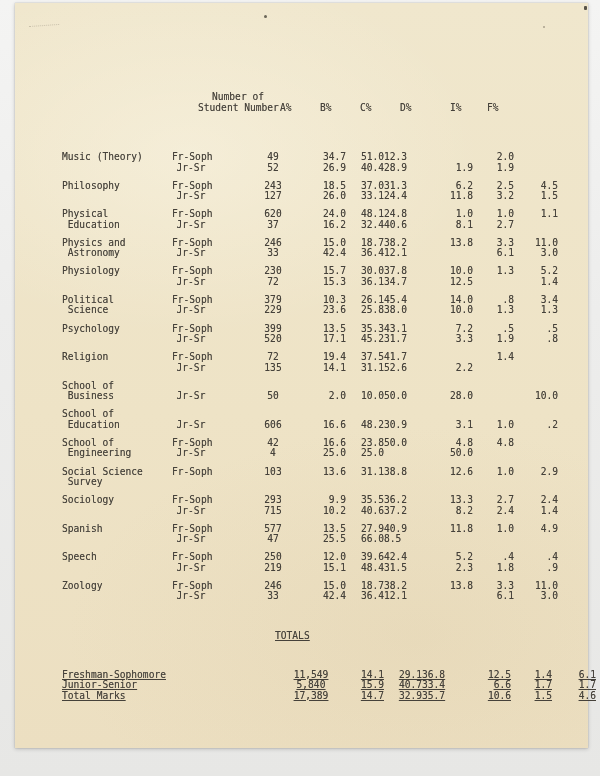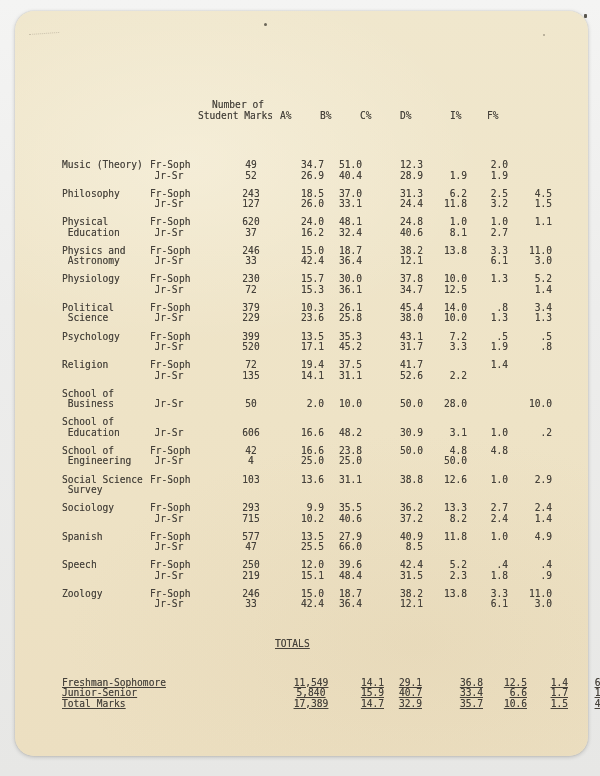--- a/index.html
+++ b/index.html
@@ -5,28 +5,27 @@
   * { margin: 0; padding: 0; box-sizing: border-box; }
   html, body { width: 600px; height: 776px; }
   body {
     background: linear-gradient(180deg, #f4f4f3 0%, #ededec 40%, #e7e7e5 100%);
     font-family: "DejaVu Sans Mono", monospace;
     position: relative;
     overflow: hidden;
   }
   .paper {
     position: absolute;
-    left: 15px; top: 11px;
+    left: 15px; top: 3px;
     width: 573px; height: 745px;
     background:
       radial-gradient(ellipse 420px 260px at 30% 20%, rgba(255,252,240,0.35), rgba(255,252,240,0) 70%),
       radial-gradient(ellipse 500px 300px at 70% 85%, rgba(210,190,150,0.18), rgba(210,190,150,0) 70%),
       linear-gradient(180deg, #f0e7cd 0%, #eee3c6 55%, #ecdfc1 100%);
     box-shadow: 0 1px 4px rgba(0,0,0,0.20), 0 0 1px rgba(0,0,0,0.25);
-    border-radius: 19px;
   }
   .ink {
     color: #45413a;
     text-shadow: 0 0 0.6px rgba(69,65,58,0.55);
     font-size: 9.6px;
     line-height: 10.5px;
     white-space: pre;
   }
   .abs { position: absolute; }
 
@@ -42,26 +41,26 @@
   .col-hd-5 { left: 472px; top: 100px; }
 
   .table-body {
     position: absolute;
     left: 47px; top: 128px;
     width: 452px;
   }
   .dept-block { margin-bottom: 7.6px; }
   .line { display: flex; }
   .cell { flex: 0 0 auto; white-space: pre; }
-  .c-label { width: 88px; text-align: left; }
+  .c-label { width: 110px; text-align: left; }
   .c-level { width: 38px;  text-align: center; }
   .c-n     { width: 38px;  text-align: center; margin-left: 44px; }
   .c-a     { width: 54px;  text-align: right; }
   .c-b     { width: 38px;  text-align: right; }
-  .c-c     { width: 45px;  text-align: right; margin-left: 16px; }
+  .c-c     { width: 45px;  text-align: left; }
   .c-d     { width: 44px;  text-align: right; }
   .c-i     { width: 41px;  text-align: right; }
   .c-f     { width: 44px;  text-align: right; padding-left: 16px; }
   .t-label { width: 148px; text-align: left; }
 
   .totals-title { padding-left: 213px; margin-top: 0.5px; text-decoration: underline; }
   .totals-rows { margin-top: 7px; text-decoration: underline; }
 
   
   .pencil-squiggle {
@@ -87,21 +86,21 @@
 <body>
 
 <div class="paper">
 
   <div class="abs pencil-squiggle"></div>
   <div class="abs dot-mark"></div>
   <div class="abs corner-speck"></div>
   <div class="abs faint-speck"></div>
 
   <div class="abs ink hdr-line1">Number of</div>
-  <div class="abs ink hdr-line2">Student Marks</div>
+  <div class="abs ink hdr-line2">Student Number</div>
   <div class="abs ink col-hd-0">A%</div>
   <div class="abs ink col-hd-1">B%</div>
   <div class="abs ink col-hd-2">C%</div>
   <div class="abs ink col-hd-3">D%</div>
   <div class="abs ink col-hd-4">I%</div>
   <div class="abs ink col-hd-5">F%</div>
 
   <div class="table-body ink">
     <div id="dept-rows"><div class="dept-block"><div class="line"><span class="cell c-label">Music (Theory)</span><span class="cell c-level">Fr-Soph</span><span class="cell c-n">49</span><span class="cell c-a">34.7</span><span class="cell c-b">51.0</span><span class="cell c-c">12.3</span><span class="cell c-d"></span><span class="cell c-i">2.0</span><span class="cell c-f"></span></div><div class="line"><span class="cell c-label"></span><span class="cell c-level">Jr-Sr</span><span class="cell c-n">52</span><span class="cell c-a">26.9</span><span class="cell c-b">40.4</span><span class="cell c-c">28.9</span><span class="cell c-d">1.9</span><span class="cell c-i">1.9</span><span class="cell c-f"></span></div></div><div class="dept-block"><div class="line"><span class="cell c-label">Philosophy</span><span class="cell c-level">Fr-Soph</span><span class="cell c-n">243</span><span class="cell c-a">18.5</span><span class="cell c-b">37.0</span><span class="cell c-c">31.3</span><span class="cell c-d">6.2</span><span class="cell c-i">2.5</span><span class="cell c-f">4.5</span></div><div class="line"><span class="cell c-label"></span><span class="cell c-level">Jr-Sr</span><span class="cell c-n">127</span><span class="cell c-a">26.0</span><span class="cell c-b">33.1</span><span class="cell c-c">24.4</span><span class="cell c-d">11.8</span><span class="cell c-i">3.2</span><span class="cell c-f">1.5</span></div></div><div class="dept-block"><div class="line"><span class="cell c-label">Physical</span><span class="cell c-level">Fr-Soph</span><span class="cell c-n">620</span><span class="cell c-a">24.0</span><span class="cell c-b">48.1</span><span class="cell c-c">24.8</span><span class="cell c-d">1.0</span><span class="cell c-i">1.0</span><span class="cell c-f">1.1</span></div><div class="line"><span class="cell c-label"> Education</span><span class="cell c-level">Jr-Sr</span><span class="cell c-n">37</span><span class="cell c-a">16.2</span><span class="cell c-b">32.4</span><span class="cell c-c">40.6</span><span class="cell c-d">8.1</span><span class="cell c-i">2.7</span><span class="cell c-f"></span></div></div><div class="dept-block"><div class="line"><span class="cell c-label">Physics and</span><span class="cell c-level">Fr-Soph</span><span class="cell c-n">246</span><span class="cell c-a">15.0</span><span class="cell c-b">18.7</span><span class="cell c-c">38.2</span><span class="cell c-d">13.8</span><span class="cell c-i">3.3</span><span class="cell c-f">11.0</span></div><div class="line"><span class="cell c-label"> Astronomy</span><span class="cell c-level">Jr-Sr</span><span class="cell c-n">33</span><span class="cell c-a">42.4</span><span class="cell c-b">36.4</span><span class="cell c-c">12.1</span><span class="cell c-d"></span><span class="cell c-i">6.1</span><span class="cell c-f">3.0</span></div></div><div class="dept-block"><div class="line"><span class="cell c-label">Physiology</span><span class="cell c-level">Fr-Soph</span><span class="cell c-n">230</span><span class="cell c-a">15.7</span><span class="cell c-b">30.0</span><span class="cell c-c">37.8</span><span class="cell c-d">10.0</span><span class="cell c-i">1.3</span><span class="cell c-f">5.2</span></div><div class="line"><span class="cell c-label"></span><span class="cell c-level">Jr-Sr</span><span class="cell c-n">72</span><span class="cell c-a">15.3</span><span class="cell c-b">36.1</span><span class="cell c-c">34.7</span><span class="cell c-d">12.5</span><span class="cell c-i"></span><span class="cell c-f">1.4</span></div></div><div class="dept-block"><div class="line"><span class="cell c-label">Political</span><span class="cell c-level">Fr-Soph</span><span class="cell c-n">379</span><span class="cell c-a">10.3</span><span class="cell c-b">26.1</span><span class="cell c-c">45.4</span><span class="cell c-d">14.0</span><span class="cell c-i">.8</span><span class="cell c-f">3.4</span></div><div class="line"><span class="cell c-label"> Science</span><span class="cell c-level">Jr-Sr</span><span class="cell c-n">229</span><span class="cell c-a">23.6</span><span class="cell c-b">25.8</span><span class="cell c-c">38.0</span><span class="cell c-d">10.0</span><span class="cell c-i">1.3</span><span class="cell c-f">1.3</span></div></div><div class="dept-block"><div class="line"><span class="cell c-label">Psychology</span><span class="cell c-level">Fr-Soph</span><span class="cell c-n">399</span><span class="cell c-a">13.5</span><span class="cell c-b">35.3</span><span class="cell c-c">43.1</span><span class="cell c-d">7.2</span><span class="cell c-i">.5</span><span class="cell c-f">.5</span></div><div class="line"><span class="cell c-label"></span><span class="cell c-level">Jr-Sr</span><span class="cell c-n">520</span><span class="cell c-a">17.1</span><span class="cell c-b">45.2</span><span class="cell c-c">31.7</span><span class="cell c-d">3.3</span><span class="cell c-i">1.9</span><span class="cell c-f">.8</span></div></div><div class="dept-block"><div class="line"><span class="cell c-label">Religion</span><span class="cell c-level">Fr-Soph</span><span class="cell c-n">72</span><span class="cell c-a">19.4</span><span class="cell c-b">37.5</span><span class="cell c-c">41.7</span><span class="cell c-d"></span><span class="cell c-i">1.4</span><span class="cell c-f"></span></div><div class="line"><span class="cell c-label"></span><span class="cell c-level">Jr-Sr</span><span class="cell c-n">135</span><span class="cell c-a">14.1</span><span class="cell c-b">31.1</span><span class="cell c-c">52.6</span><span class="cell c-d">2.2</span><span class="cell c-i"></span><span class="cell c-f"></span></div></div><div class="dept-block"><div class="line"><span class="cell c-label">School of</span><span class="cell c-level"></span><span class="cell c-n"></span><span class="cell c-a"></span><span class="cell c-b"></span><span class="cell c-c"></span><span class="cell c-d"></span><span class="cell c-i"></span><span class="cell c-f"></span></div><div class="line"><span class="cell c-label"> Business</span><span class="cell c-level">Jr-Sr</span><span class="cell c-n">50</span><span class="cell c-a">2.0</span><span class="cell c-b">10.0</span><span class="cell c-c">50.0</span><span class="cell c-d">28.0</span><span class="cell c-i"></span><span class="cell c-f">10.0</span></div></div><div class="dept-block"><div class="line"><span class="cell c-label">School of</span><span class="cell c-level"></span><span class="cell c-n"></span><span class="cell c-a"></span><span class="cell c-b"></span><span class="cell c-c"></span><span class="cell c-d"></span><span class="cell c-i"></span><span class="cell c-f"></span></div><div class="line"><span class="cell c-label"> Education</span><span class="cell c-level">Jr-Sr</span><span class="cell c-n">606</span><span class="cell c-a">16.6</span><span class="cell c-b">48.2</span><span class="cell c-c">30.9</span><span class="cell c-d">3.1</span><span class="cell c-i">1.0</span><span class="cell c-f">.2</span></div></div><div class="dept-block"><div class="line"><span class="cell c-label">School of</span><span class="cell c-level">Fr-Soph</span><span class="cell c-n">42</span><span class="cell c-a">16.6</span><span class="cell c-b">23.8</span><span class="cell c-c">50.0</span><span class="cell c-d">4.8</span><span class="cell c-i">4.8</span><span class="cell c-f"></span></div><div class="line"><span class="cell c-label"> Engineering</span><span class="cell c-level">Jr-Sr</span><span class="cell c-n">4</span><span class="cell c-a">25.0</span><span class="cell c-b">25.0</span><span class="cell c-c"></span><span class="cell c-d">50.0</span><span class="cell c-i"></span><span class="cell c-f"></span></div></div><div class="dept-block"><div class="line"><span class="cell c-label">Social Science</span><span class="cell c-level">Fr-Soph</span><span class="cell c-n">103</span><span class="cell c-a">13.6</span><span class="cell c-b">31.1</span><span class="cell c-c">38.8</span><span class="cell c-d">12.6</span><span class="cell c-i">1.0</span><span class="cell c-f">2.9</span></div><div class="line"><span class="cell c-label"> Survey</span><span class="cell c-level"></span><span class="cell c-n"></span><span class="cell c-a"></span><span class="cell c-b"></span><span class="cell c-c"></span><span class="cell c-d"></span><span class="cell c-i"></span><span class="cell c-f"></span></div></div><div class="dept-block"><div class="line"><span class="cell c-label">Sociology</span><span class="cell c-level">Fr-Soph</span><span class="cell c-n">293</span><span class="cell c-a">9.9</span><span class="cell c-b">35.5</span><span class="cell c-c">36.2</span><span class="cell c-d">13.3</span><span class="cell c-i">2.7</span><span class="cell c-f">2.4</span></div><div class="line"><span class="cell c-label"></span><span class="cell c-level">Jr-Sr</span><span class="cell c-n">715</span><span class="cell c-a">10.2</span><span class="cell c-b">40.6</span><span class="cell c-c">37.2</span><span class="cell c-d">8.2</span><span class="cell c-i">2.4</span><span class="cell c-f">1.4</span></div></div><div class="dept-block"><div class="line"><span class="cell c-label">Spanish</span><span class="cell c-level">Fr-Soph</span><span class="cell c-n">577</span><span class="cell c-a">13.5</span><span class="cell c-b">27.9</span><span class="cell c-c">40.9</span><span class="cell c-d">11.8</span><span class="cell c-i">1.0</span><span class="cell c-f">4.9</span></div><div class="line"><span class="cell c-label"></span><span class="cell c-level">Jr-Sr</span><span class="cell c-n">47</span><span class="cell c-a">25.5</span><span class="cell c-b">66.0</span><span class="cell c-c">8.5</span><span class="cell c-d"></span><span class="cell c-i"></span><span class="cell c-f"></span></div></div><div class="dept-block"><div class="line"><span class="cell c-label">Speech</span><span class="cell c-level">Fr-Soph</span><span class="cell c-n">250</span><span class="cell c-a">12.0</span><span class="cell c-b">39.6</span><span class="cell c-c">42.4</span><span class="cell c-d">5.2</span><span class="cell c-i">.4</span><span class="cell c-f">.4</span></div><div class="line"><span class="cell c-label"></span><span class="cell c-level">Jr-Sr</span><span class="cell c-n">219</span><span class="cell c-a">15.1</span><span class="cell c-b">48.4</span><span class="cell c-c">31.5</span><span class="cell c-d">2.3</span><span class="cell c-i">1.8</span><span class="cell c-f">.9</span></div></div><div class="dept-block"><div class="line"><span class="cell c-label">Zoology</span><span class="cell c-level">Fr-Soph</span><span class="cell c-n">246</span><span class="cell c-a">15.0</span><span class="cell c-b">18.7</span><span class="cell c-c">38.2</span><span class="cell c-d">13.8</span><span class="cell c-i">3.3</span><span class="cell c-f">11.0</span></div><div class="line"><span class="cell c-label"></span><span class="cell c-level">Jr-Sr</span><span class="cell c-n">33</span><span class="cell c-a">42.4</span><span class="cell c-b">36.4</span><span class="cell c-c">12.1</span><span class="cell c-d"></span><span class="cell c-i">6.1</span><span class="cell c-f">3.0</span></div></div></div>
     <div class="totals-title">TOTALS</div>

